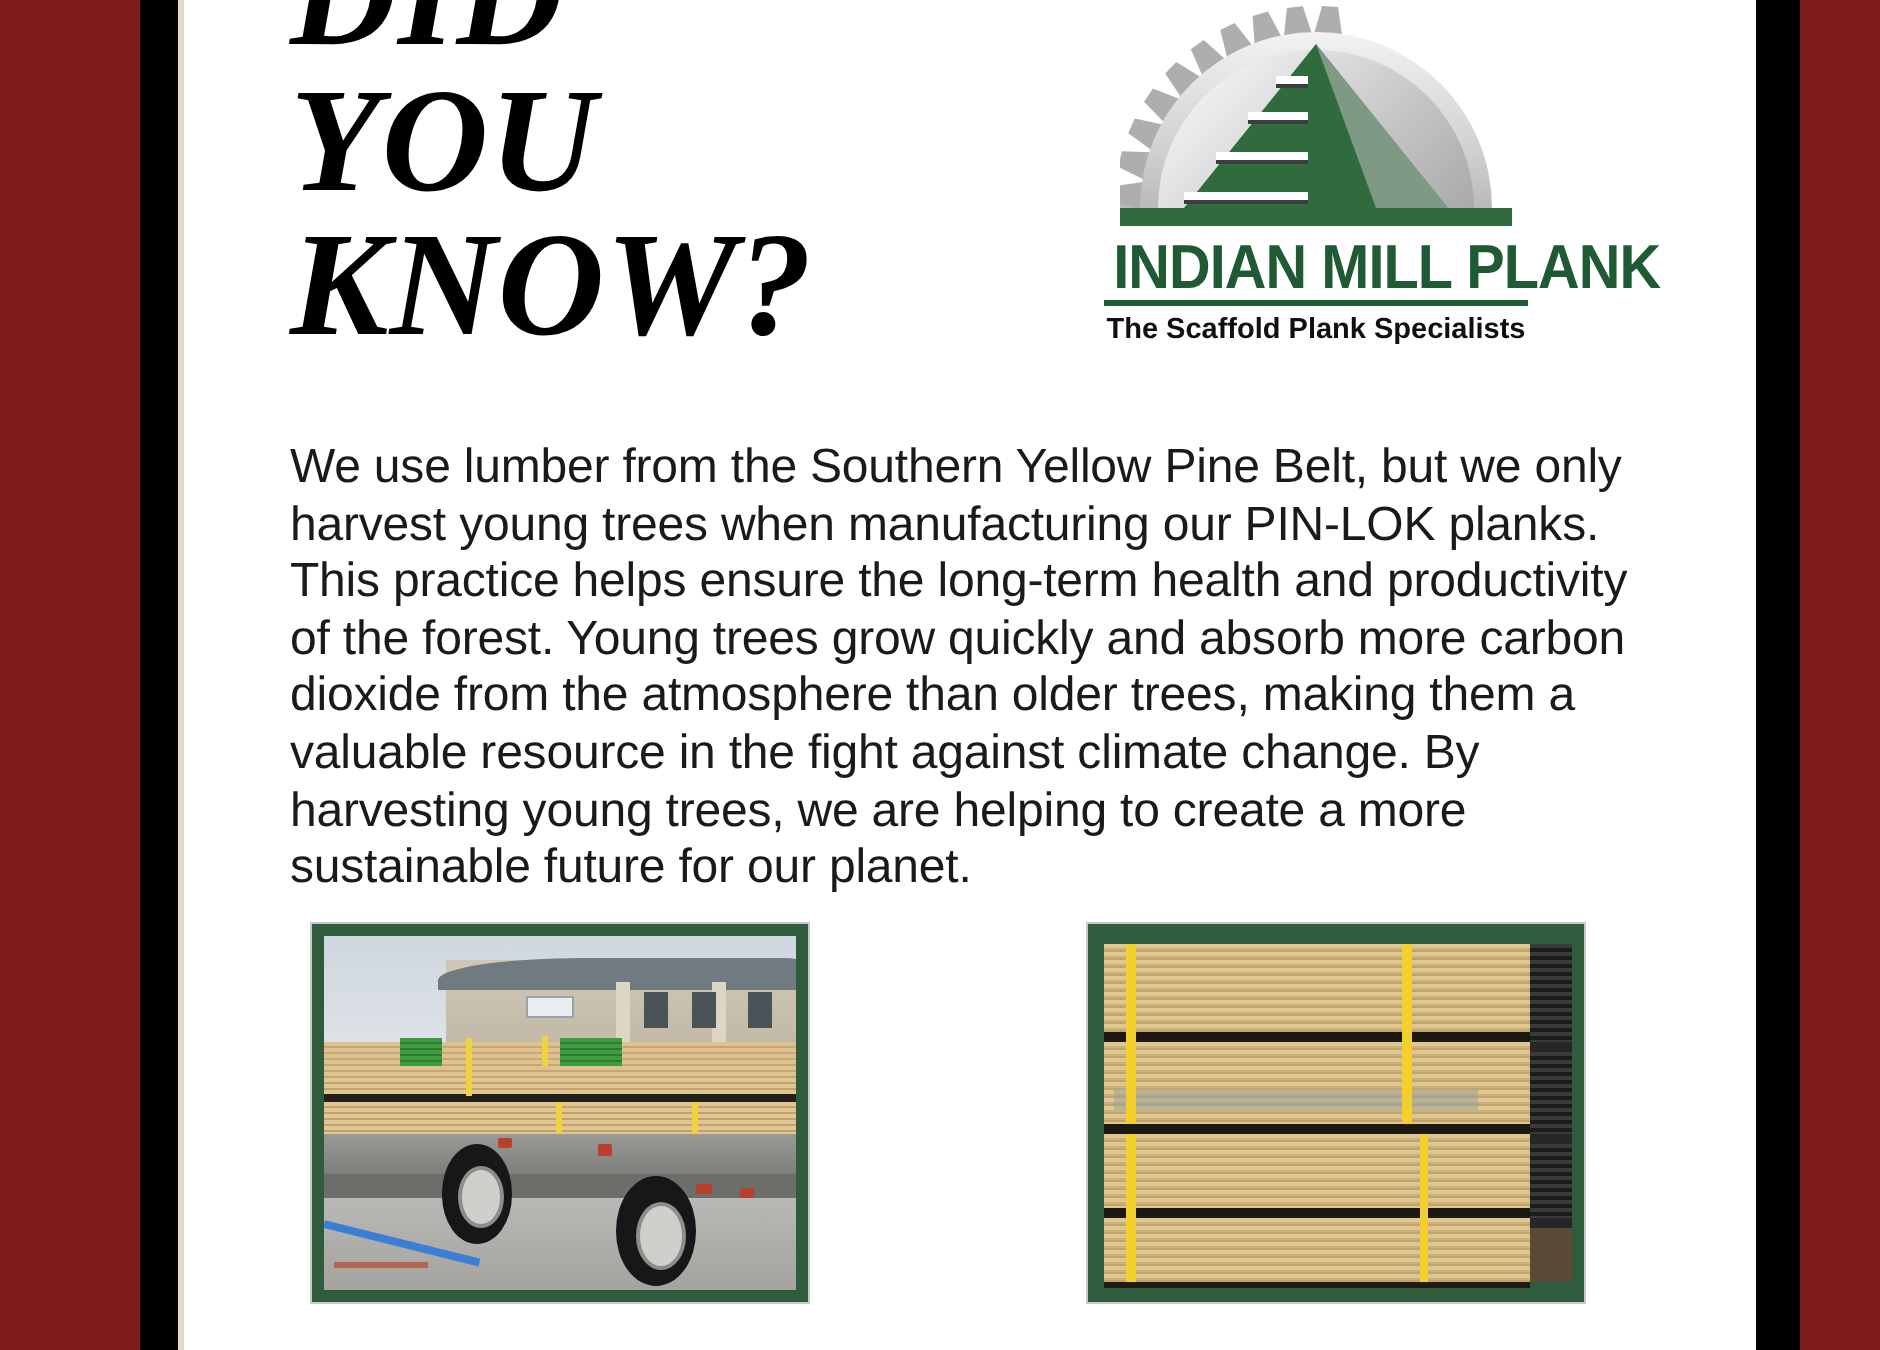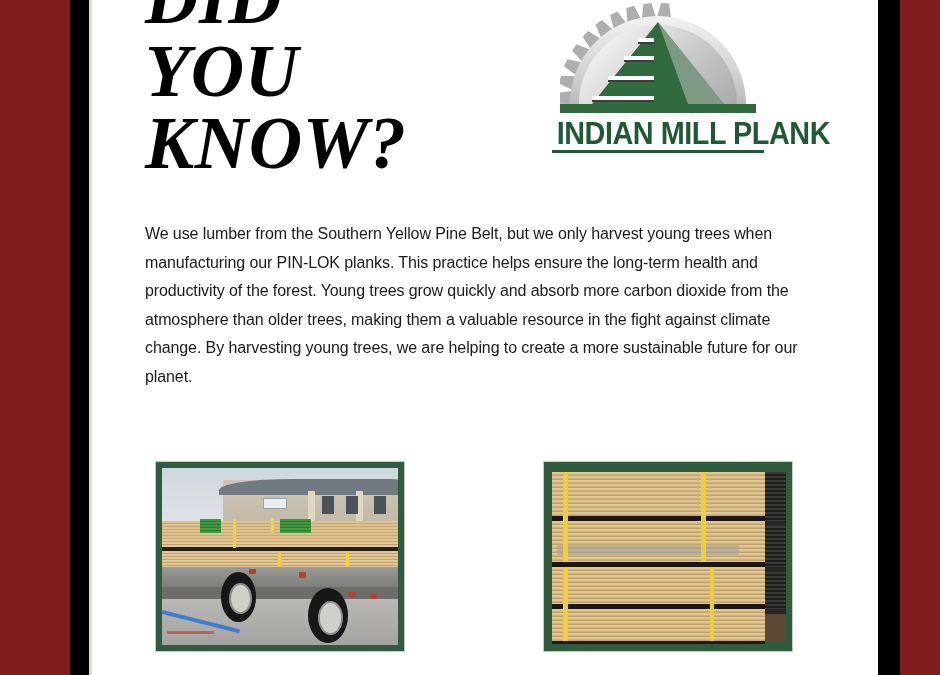--- a/index.html
+++ b/index.html
@@ -129,21 +129,21 @@
   }
 
   
   .body-copy {
     position: absolute;
     left: 53px;
     top: 220px;
     width: 680px;
     margin: 0;
     font-family: "Liberation Sans", sans-serif;
-    font-size: 16px;
+    font-size: 24px;
     line-height: 28.6px;
     color: #1a1a1a;
     letter-spacing: -0.1px;
   }
 
   
   .photo-row {
     position: absolute;
     left: 0;
     top: 461px;
@@ -376,20 +376,21 @@
                 <polygon points="-20,-60 -20,-62 -4,-62 -4,-60"></polygon>
               </g>
             </g>
 
             <rect x="0" y="104" width="196" height="9" fill="#2f6b3c"></rect>
           </svg>
         </div>
 
         <div class="logo-wordmark">INDIAN MILL PLANK</div>
         <div class="logo-rule"></div>
+        <div class="logo-tagline">The Scaffold Plank Specialists</div>
       </div>
     </div>
 
     <p class="body-copy">We use lumber from the Southern Yellow Pine Belt, but we only harvest young trees when manufacturing our PIN-LOK planks. This practice helps ensure the long-term health and productivity of the forest. Young trees grow quickly and absorb more carbon dioxide from the atmosphere than older trees, making them a valuable resource in the fight against climate change. By harvesting young trees, we are helping to create a more sustainable future for our planet.</p>
 
     <div class="photo-row">
 
       <div class="photo one">
         <div class="photo-inner">
           <div class="p1-sky"></div>

